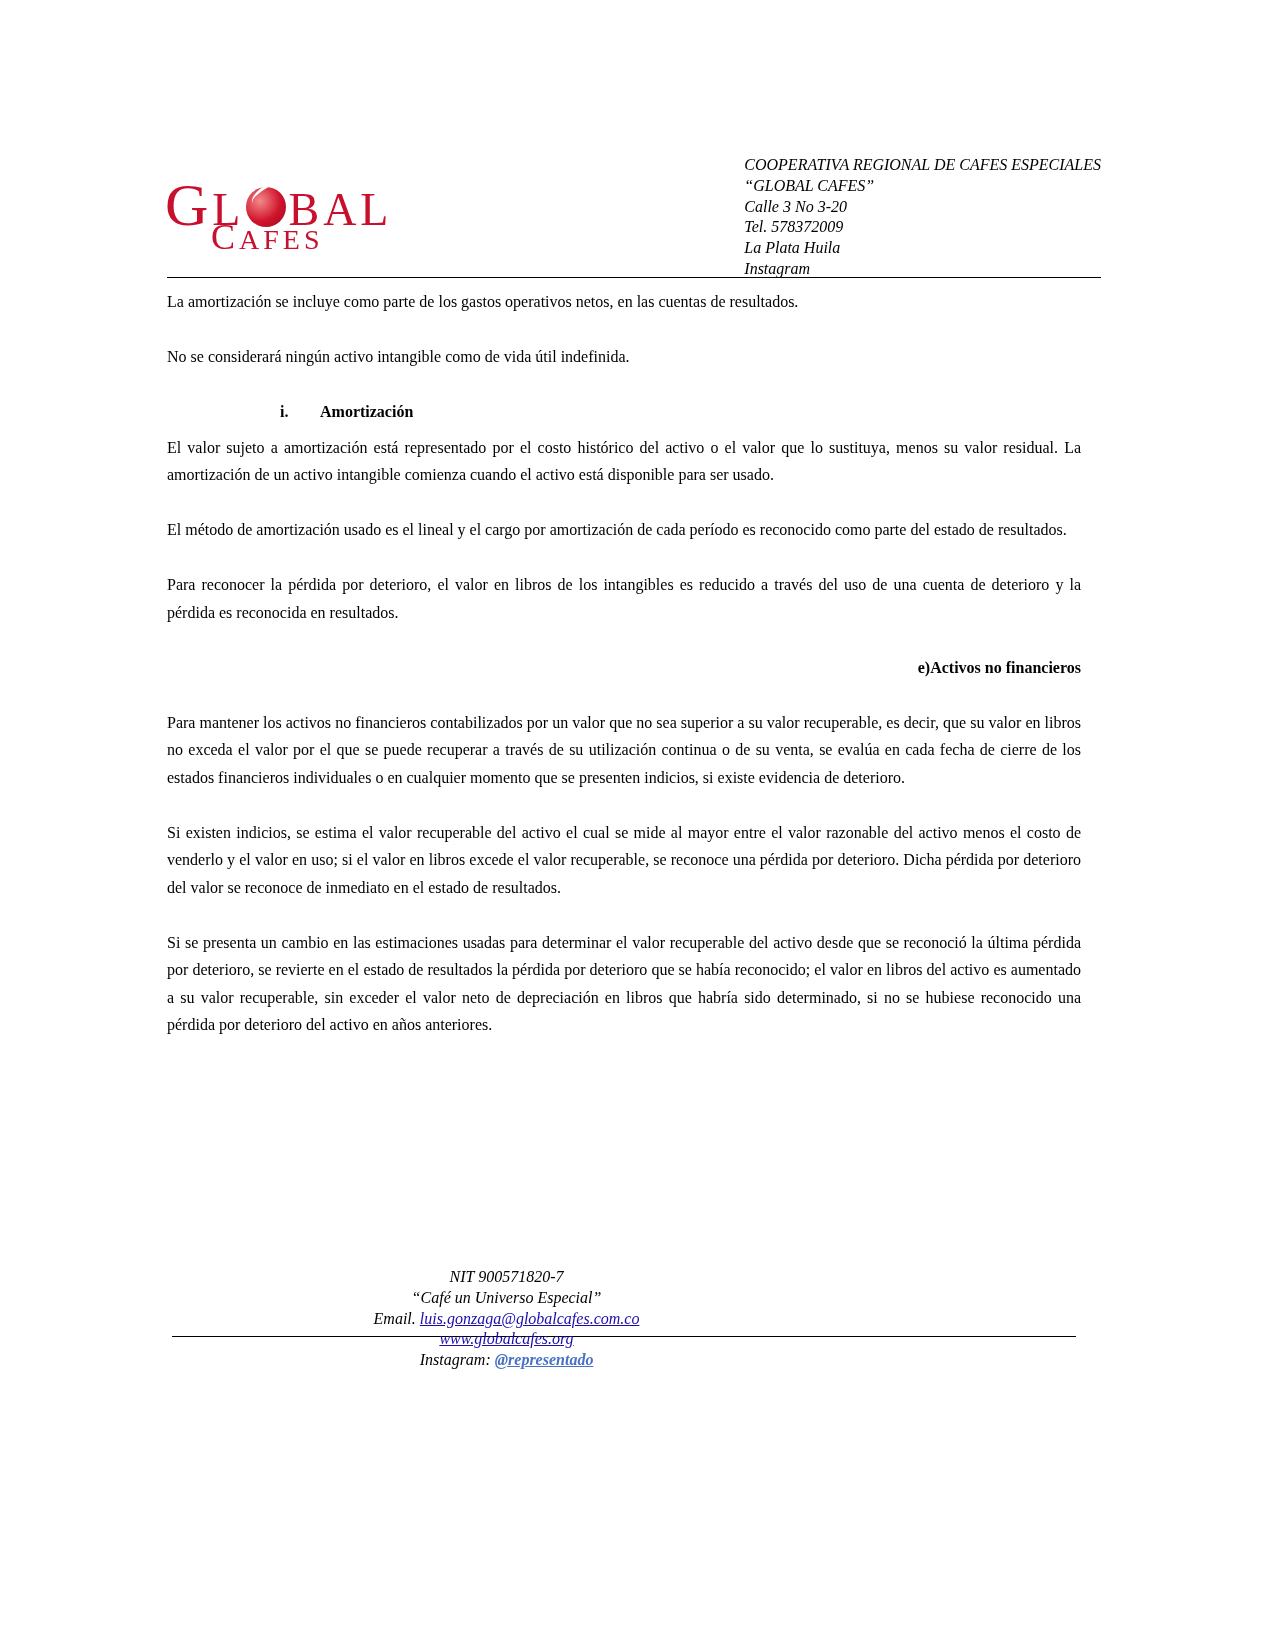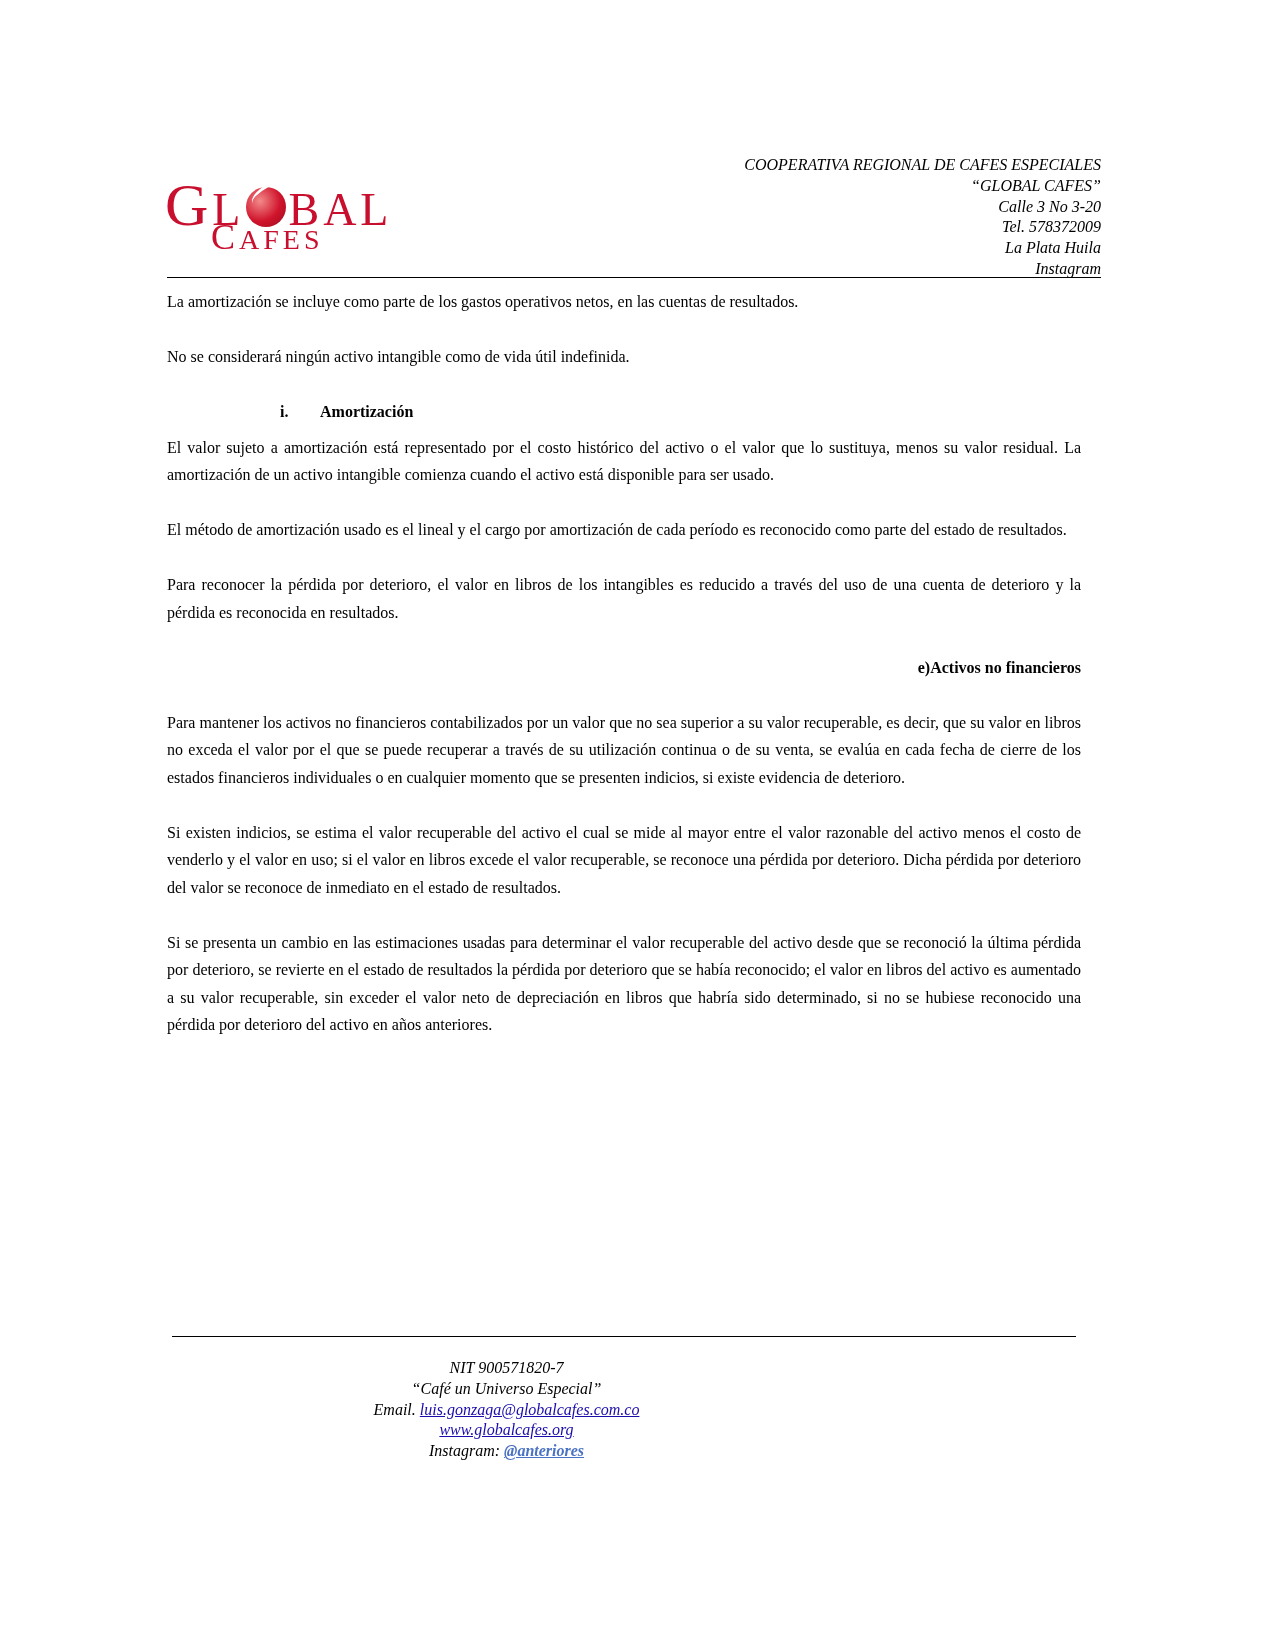--- a/index.html
+++ b/index.html
@@ -10,32 +10,32 @@
               font-size:60px; color:#c8102e; letter-spacing:4px; line-height:60px; white-space:nowrap; }
   .logo .g1 .sm { font-size:46px; }
   .logo .orb { display:inline-block; width:40px; height:40px; border-radius:50%;
                background:radial-gradient(circle at 35% 35%, #f28a8a, #d0142c 55%, #9a0b1f);
                vertical-align:-2px; margin:0 2px; position:relative; }
   .logo .orb::after { content:""; position:absolute; left:4px; top:-4px; width:44px; height:18px;
                border-top:3px solid #fff; border-radius:50%; transform:rotate(-28px); transform:rotate(-28deg); }
   .logo .g2 { position:absolute; left:46px; top:56px; font-size:36px; color:#c8102e;
               letter-spacing:4px; line-height:36px; }
   .logo .g2 .sm { font-size:28px; }
-  .hdr { position:absolute; right:174px; top:155px; text-align:right; font-style:italic;
+  .hdr { position:absolute; right:174px; top:155px; text-align:left; font-style:italic;
          font-size:16px; line-height:20.8px; }
   .hr-top { position:absolute; left:167px; width:934px; top:277px; border-top:1px solid #000; }
   .body { position:absolute; left:167px; top:288px; width:914px; font-size:16px; line-height:27.5px; }
   .p { text-align:justify; margin:0 0 27.5px 0; }
   .p.tight { margin-bottom:0; }
   .h-i { font-weight:bold; margin:8px; padding-left:105px; }
   .h-i .num { display:inline-block; width:40px; }
   .h-e { font-weight:bold; margin:0 0 27.5px 0; padding-left:38px;text-align:right; }
   .h-e .num { display:inline-block; width:36px; }
   .hr-bot { position:absolute; left:172px; width:904px; top:1336px; border-top:1.5px solid #000; }
-  .ftr { position:absolute; left:0; width:1013px; top:1358px; text-align:center; font-style:italic;
+  .ftr { position:absolute; left:0; width:1013px; top:1267px; text-align:center; font-style:italic;
          font-size:16px; line-height:20.8px; }
   .lnk { color:#1a0dab; text-decoration:underline; }
   .lnk2 { color:#4a72c4; text-decoration:underline; font-weight:bold; }
 </style>
 </head>
 <body>
 
 <div class="logo">
   <div class="g1"><span>G</span><span class="sm">L</span><span class="orb"></span><span class="sm">B</span><span class="sm">AL</span></div>
   <div class="g2"><span>C</span><span class="sm">AFES</span></div>
@@ -63,14 +63,14 @@
   <p class="p">Si existen indicios, se estima el valor recuperable del activo el cual se mide al mayor entre el valor razonable del activo menos el costo de venderlo y el valor en uso; si el valor en libros excede el valor recuperable, se reconoce una pérdida por deterioro. Dicha pérdida por deterioro del valor se reconoce de inmediato en el estado de resultados.</p>
   <p class="p tight">Si se presenta un cambio en las estimaciones usadas para determinar el valor recuperable del activo desde que se reconoció la última pérdida por deterioro, se revierte en el estado de resultados la pérdida por deterioro que se había reconocido; el valor en libros del activo es aumentado a su valor recuperable, sin exceder el valor neto de depreciación en libros que habría sido determinado, si no se hubiese reconocido una pérdida por deterioro del activo en años anteriores.</p>
 </div>
 
 <div class="hr-bot"></div>
 <div class="ftr">
   <div>NIT 900571820-7</div>
   <div>“Café un Universo Especial”</div>
   <div><span>Email. </span><a class="lnk">luis.gonzaga@globalcafes.com.co</a></div>
   <div><a class="lnk">www.globalcafes.org</a></div>
-  <div><span>Instagram: </span><a class="lnk2">@anteriores</a></div>
+  <div><span>Instagram: </span><a class="lnk2">@representado</a></div>
 </div>
 
 </body></html>

